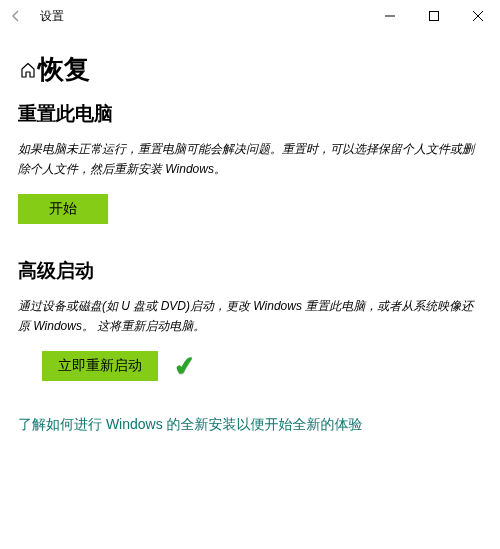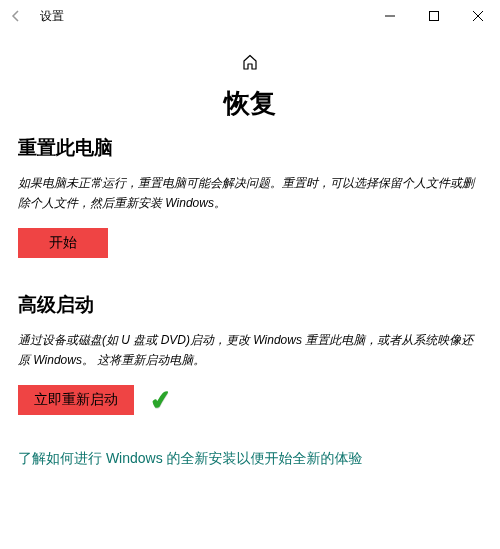--- a/index.html
+++ b/index.html
@@ -39,22 +39,20 @@
       height: 32px;
       display: flex;
       align-items: center;
       justify-content: center;
     }
     .window-controls svg { display: block; }
     .header-row {
       display: flex;
       align-items: center;
       padding: 20px 18px 14px 18px;
-      gap: 14px;
-      flex-direction: column;
     }
     .home-icon {
       width: 20px;
       height: 20px;
       display: flex;
       align-items: center;
       justify-content: center;
     }
     .page-title {
       font-size: 26px;
@@ -73,32 +71,33 @@
     }
     .section p {
       font-size: 12px;
       line-height: 1.7;
       margin-bottom: 14px;
       font-style: italic;
     }
     .btn {
       display: inline-block;
       min-width: 90px;
-      background: #ef4444;
+      background: #84cc16;
       border: none;
       padding: 6px 16px;
       font-size: 14px;
       font-family: inherit;
       text-align: center;
       cursor: pointer;
     }
     .btn-row {
       display: flex;
       align-items: center;
       gap: 16px;
+      margin-left: 24px;
     }
     .checkmark {
       color: #2aa52a;
       font-size: 26px;
       font-weight: bold;
       transform: rotate(-8deg);
       display: inline-block;
       text-shadow: 0 1px 0 rgba(0,0,0,0.15);
     }
     .link {

